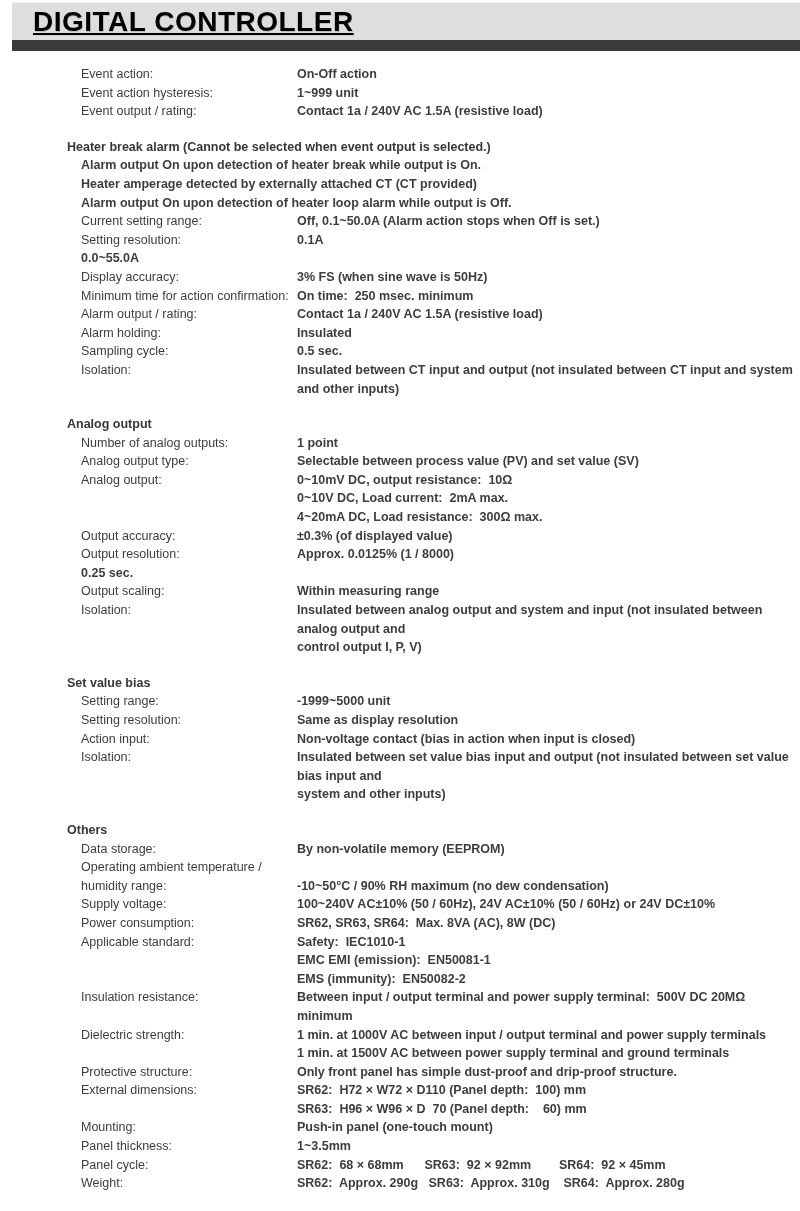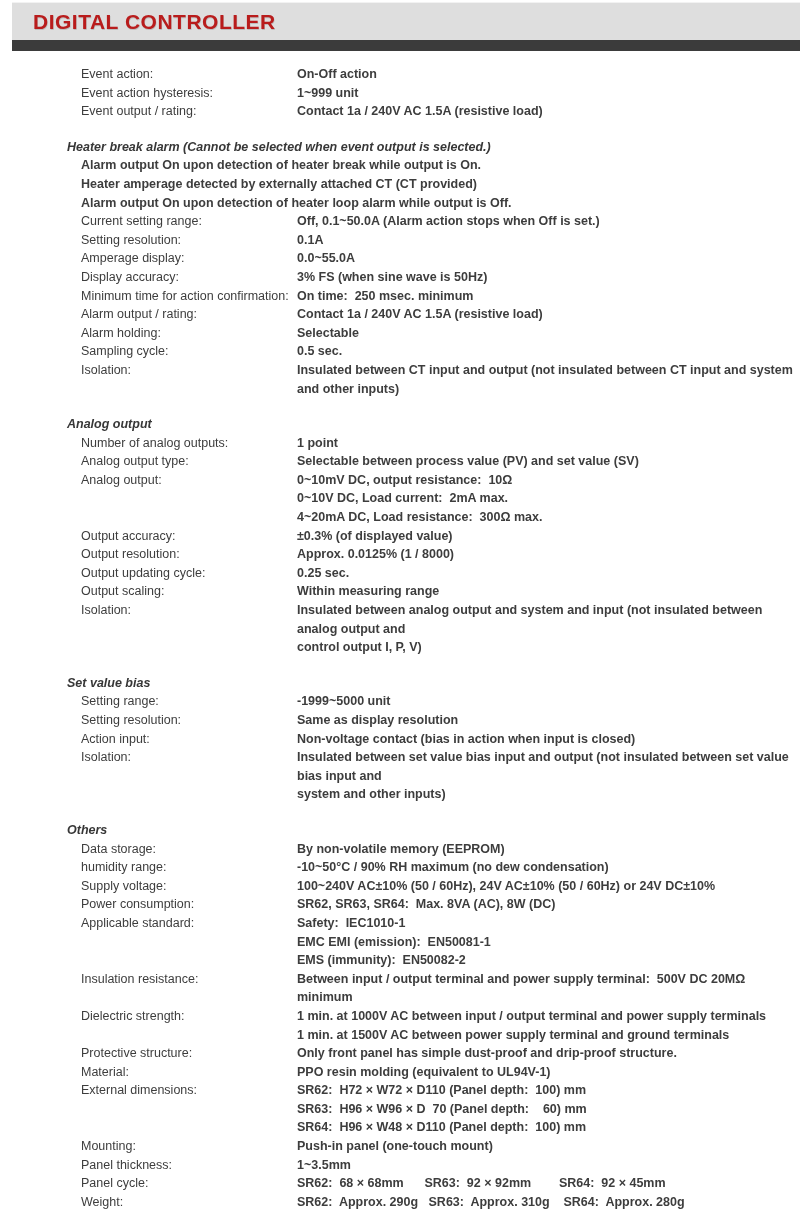--- a/index.html
+++ b/index.html
@@ -15,42 +15,42 @@
   .header { margin: 2px 0 0 12px; }
   .header-box {
     background: #dedede;
     height: 38px;
     display: flex;
     align-items: center;
     padding-left: 21px;
     border-top: 1px solid #f2f2f2;
   }
   .page-title {
-    font-size: 21px;
+    font-size: 28px;
     font-weight: bold;
     letter-spacing: 0.5px;
-    color: #b91c1c;
+    color: #000000;
     text-shadow: 0.5px 0.5px 0 #bdbdbd;
+    text-decoration: underline;
   }
   .header-bar {
     height: 11px;
     background: #3b3b3b;
   }
   
   .content { padding-top: 14px; margin-left: 48px; }
   .section { margin-top: 0; }
   .section.gap { margin-top: 17px; }
   .section-heading {
     font-weight: bold;
     font-size: 12.5px;
     line-height: 18.6px;
     padding-left: 19px;
     color: #373737;
     white-space: pre-wrap;
-    font-style: italic;
   }
   .row {
     display: flex;
     padding-left: 33px;
     font-size: 12.5px;
     line-height: 18.6px;
   }
   .spec-label {
     width: 216px;
     flex-shrink: 0;
@@ -105,21 +105,20 @@
           <div class="spec-value-line">Off, 0.1~50.0A (Alarm action stops when Off is set.)</div>
         </div>
       </div>
       <div class="row">
         <span class="spec-label">Setting resolution:</span>
         <div class="spec-value">
           <div class="spec-value-line">0.1A</div>
         </div>
       </div>
       <div class="row">
-        <span class="spec-label">Amperage display:</span>
         <div class="spec-value">
           <div class="spec-value-line">0.0~55.0A</div>
         </div>
       </div>
       <div class="row">
         <span class="spec-label">Display accuracy:</span>
         <div class="spec-value">
           <div class="spec-value-line">3% FS (when sine wave is 50Hz)</div>
         </div>
       </div>
@@ -131,21 +130,21 @@
       </div>
       <div class="row">
         <span class="spec-label">Alarm output / rating:</span>
         <div class="spec-value">
           <div class="spec-value-line">Contact 1a / 240V AC 1.5A (resistive load)</div>
         </div>
       </div>
       <div class="row">
         <span class="spec-label">Alarm holding:</span>
         <div class="spec-value">
-          <div class="spec-value-line">Selectable</div>
+          <div class="spec-value-line">Insulated</div>
         </div>
       </div>
       <div class="row">
         <span class="spec-label">Sampling cycle:</span>
         <div class="spec-value">
           <div class="spec-value-line">0.5 sec.</div>
         </div>
       </div>
       <div class="row">
         <span class="spec-label">Isolation:</span>
@@ -182,21 +181,20 @@
           <div class="spec-value-line">±0.3% (of displayed value)</div>
         </div>
       </div>
       <div class="row">
         <span class="spec-label">Output resolution:</span>
         <div class="spec-value">
           <div class="spec-value-line">Approx. 0.0125% (1 / 8000)</div>
         </div>
       </div>
       <div class="row">
-        <span class="spec-label">Output updating cycle:</span>
         <div class="spec-value">
           <div class="spec-value-line">0.25 sec.</div>
         </div>
       </div>
       <div class="row">
         <span class="spec-label">Output scaling:</span>
         <div class="spec-value">
           <div class="spec-value-line">Within measuring range</div>
         </div>
       </div>
@@ -236,20 +234,24 @@
         </div>
       </div>
     </div>
     <div class="section gap">
       <div class="section-heading">Others</div>
       <div class="row">
         <span class="spec-label">Data storage:</span>
         <div class="spec-value">
           <div class="spec-value-line">By non-volatile memory (EEPROM)</div>
         </div>
+      </div>
+      <div class="row">
+        <span class="spec-label">Operating ambient temperature /</span>
+        <div class="spec-value"></div>
       </div>
       <div class="row">
         <span class="spec-label">humidity range:</span>
         <div class="spec-value">
           <div class="spec-value-line">-10~50°C / 90% RH maximum (no dew condensation)</div>
         </div>
       </div>
       <div class="row">
         <span class="spec-label">Supply voltage:</span>
         <div class="spec-value">
@@ -283,31 +285,24 @@
           <div class="spec-value-line">1 min. at 1500V AC between power supply terminal and ground terminals</div>
         </div>
       </div>
       <div class="row">
         <span class="spec-label">Protective structure:</span>
         <div class="spec-value">
           <div class="spec-value-line">Only front panel has simple dust-proof and drip-proof structure.</div>
         </div>
       </div>
       <div class="row">
-        <span class="spec-label">Material:</span>
-        <div class="spec-value">
-          <div class="spec-value-line">PPO resin molding (equivalent to UL94V-1)</div>
-        </div>
-      </div>
-      <div class="row">
         <span class="spec-label">External dimensions:</span>
         <div class="spec-value">
           <div class="spec-value-line">SR62:  H72 × W72 × D110 (Panel depth:  100) mm</div>
           <div class="spec-value-line">SR63:  H96 × W96 × D  70 (Panel depth:    60) mm</div>
-          <div class="spec-value-line">SR64:  H96 × W48 × D110 (Panel depth:  100) mm</div>
         </div>
       </div>
       <div class="row">
         <span class="spec-label">Mounting:</span>
         <div class="spec-value">
           <div class="spec-value-line">Push-in panel (one-touch mount)</div>
         </div>
       </div>
       <div class="row">
         <span class="spec-label">Panel thickness:</span>

